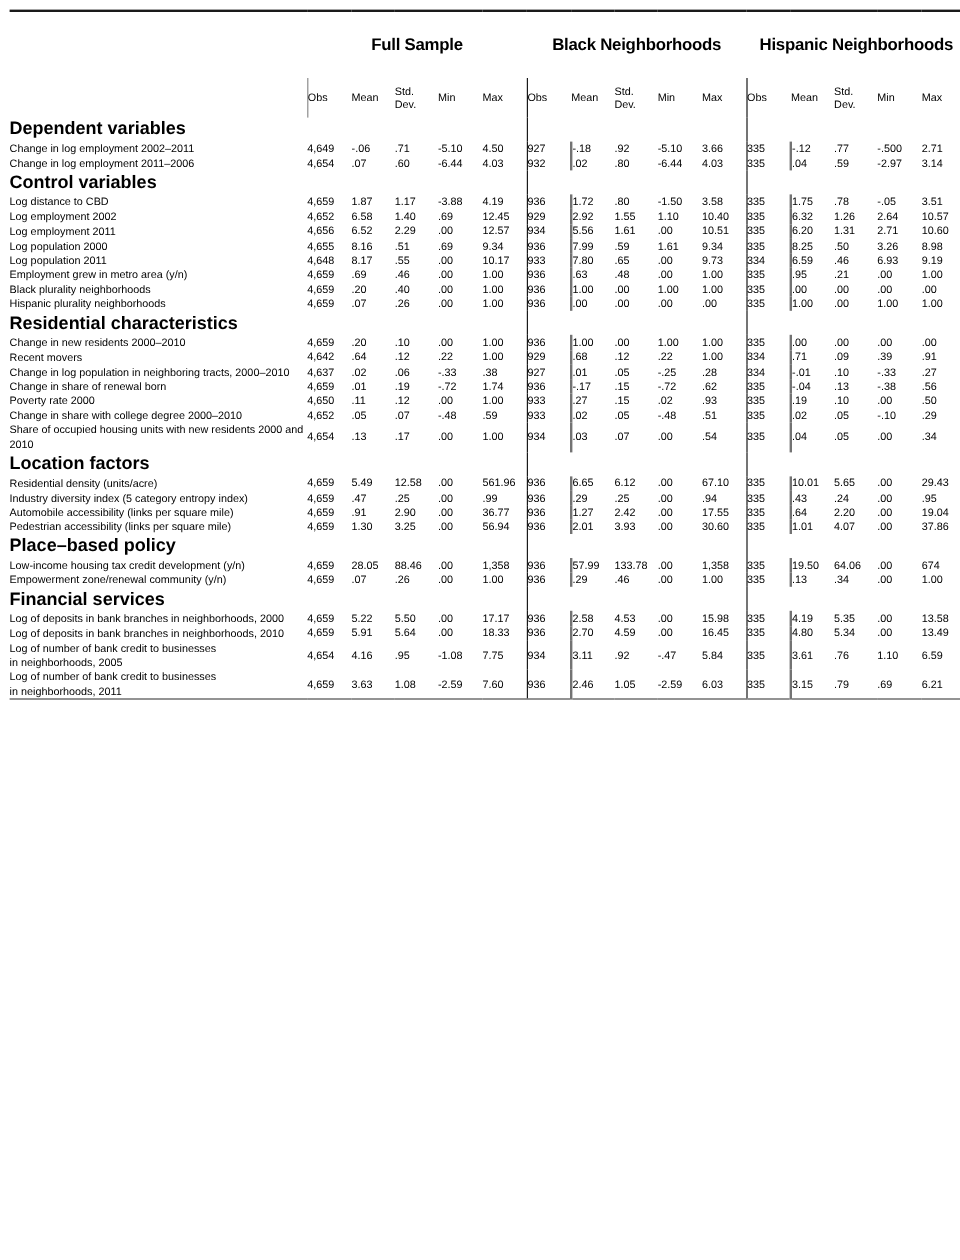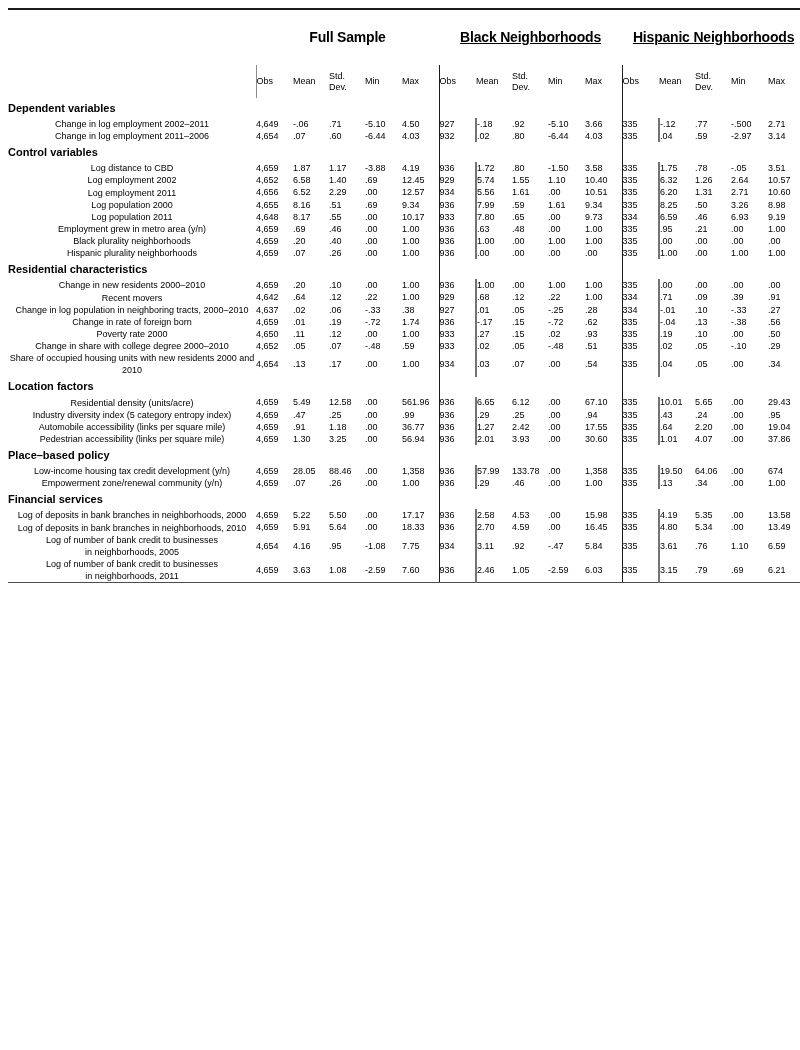--- a/index.html
+++ b/index.html
@@ -57,21 +57,21 @@
     height: 55px;
     text-align: center;
     font-weight: bold;
     font-size: 14px;
     line-height: 1.14;
     letter-spacing: -0.2px;
     padding: 0 4px;
     vertical-align: middle;
   }
   .grp-blank { border-right: 1px solid #8c8c8c; }
-  .grp-sep-l { border-left: 1.6px solid #1a1a1a; text-decoration: underline; }
+  .grp-sep-l { border-left: 1.6px solid #1a1a1a; }
 
   
   .sub-head {
     height: 33px;
     font-size: 9px;
     font-weight: normal;
     text-align: left;
     padding: 3px 0 0 5px;
     vertical-align: top;
     border-top: 1px solid #8c8c8c;
@@ -84,36 +84,36 @@
   .sub-head.last-col { border-right: 0; }
   .sub-blank {
     border-top: 0;
     border-bottom: 1px solid #8c8c8c;
     border-right: 0;
   }
 
   
   td.section {
     font-weight: bold;
-    font-size: 11px;
+    font-size: 15px;
     padding: 6px 0 6px 5px;
     border-bottom: 1px solid #8c8c8c;
     height: 20px;
     margin-left: 20px;
   }
   td.section-pad {
     border-bottom: 1px solid #8c8c8c;
   }
   td.section-pad.sep {
     border-left: 1.6px solid #1a1a1a;
   }
 
   
   td.lbl {
-    text-align: center;
+    text-align: left;
     padding: 6px 6px 6px 5px;
     border-bottom: 1px solid #b5b5b5;
     border-right: 1px solid #8c8c8c;
     font-size: 9px;
     line-height: 1.35;
   }
   td.num {
     text-align: left;
     padding: 6px 3px 6px 5px;
     border-bottom: 1px solid #b5b5b5;
@@ -288,21 +288,21 @@
           <td class="num last-col">3.51</td>
         </tr>
         <tr class="">
           <td class="lbl">Log employment 2002</td>
           <td class="num">4,652</td>
           <td class="num">6.58</td>
           <td class="num">1.40</td>
           <td class="num">.69</td>
           <td class="num">12.45</td>
           <td class="num grp-start">929</td>
-          <td class="num">5.74</td>
+          <td class="num">2.92</td>
           <td class="num">1.55</td>
           <td class="num">1.10</td>
           <td class="num">10.40</td>
           <td class="num grp-start">335</td>
           <td class="num">6.32</td>
           <td class="num">1.26</td>
           <td class="num">2.64</td>
           <td class="num last-col">10.57</td>
         </tr>
         <tr class="">
@@ -467,21 +467,21 @@
           <td class="num">.05</td>
           <td class="num">-.25</td>
           <td class="num">.28</td>
           <td class="num grp-start">334</td>
           <td class="num">-.01</td>
           <td class="num">.10</td>
           <td class="num">-.33</td>
           <td class="num last-col">.27</td>
         </tr>
         <tr class="">
-          <td class="lbl">Change in rate of foreign born</td>
+          <td class="lbl">Change in share of renewal born</td>
           <td class="num">4,659</td>
           <td class="num">.01</td>
           <td class="num">.19</td>
           <td class="num">-.72</td>
           <td class="num">1.74</td>
           <td class="num grp-start">936</td>
           <td class="num">-.17</td>
           <td class="num">.15</td>
           <td class="num">-.72</td>
           <td class="num">.62</td>
@@ -584,21 +584,21 @@
           <td class="num grp-start">335</td>
           <td class="num">.43</td>
           <td class="num">.24</td>
           <td class="num">.00</td>
           <td class="num last-col">.95</td>
         </tr>
         <tr class="">
           <td class="lbl">Automobile accessibility (links per square mile)</td>
           <td class="num">4,659</td>
           <td class="num">.91</td>
-          <td class="num">1.18</td>
+          <td class="num">2.90</td>
           <td class="num">.00</td>
           <td class="num">36.77</td>
           <td class="num grp-start">936</td>
           <td class="num">1.27</td>
           <td class="num">2.42</td>
           <td class="num">.00</td>
           <td class="num">17.55</td>
           <td class="num grp-start">335</td>
           <td class="num">.64</td>
           <td class="num">2.20</td>

